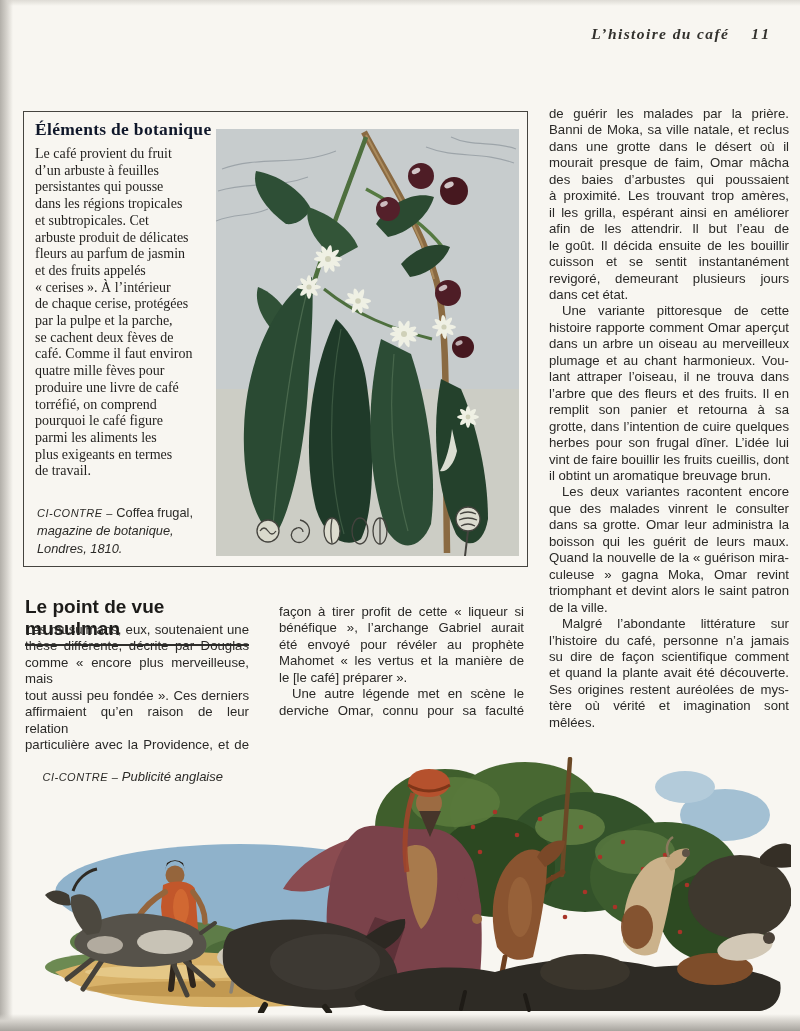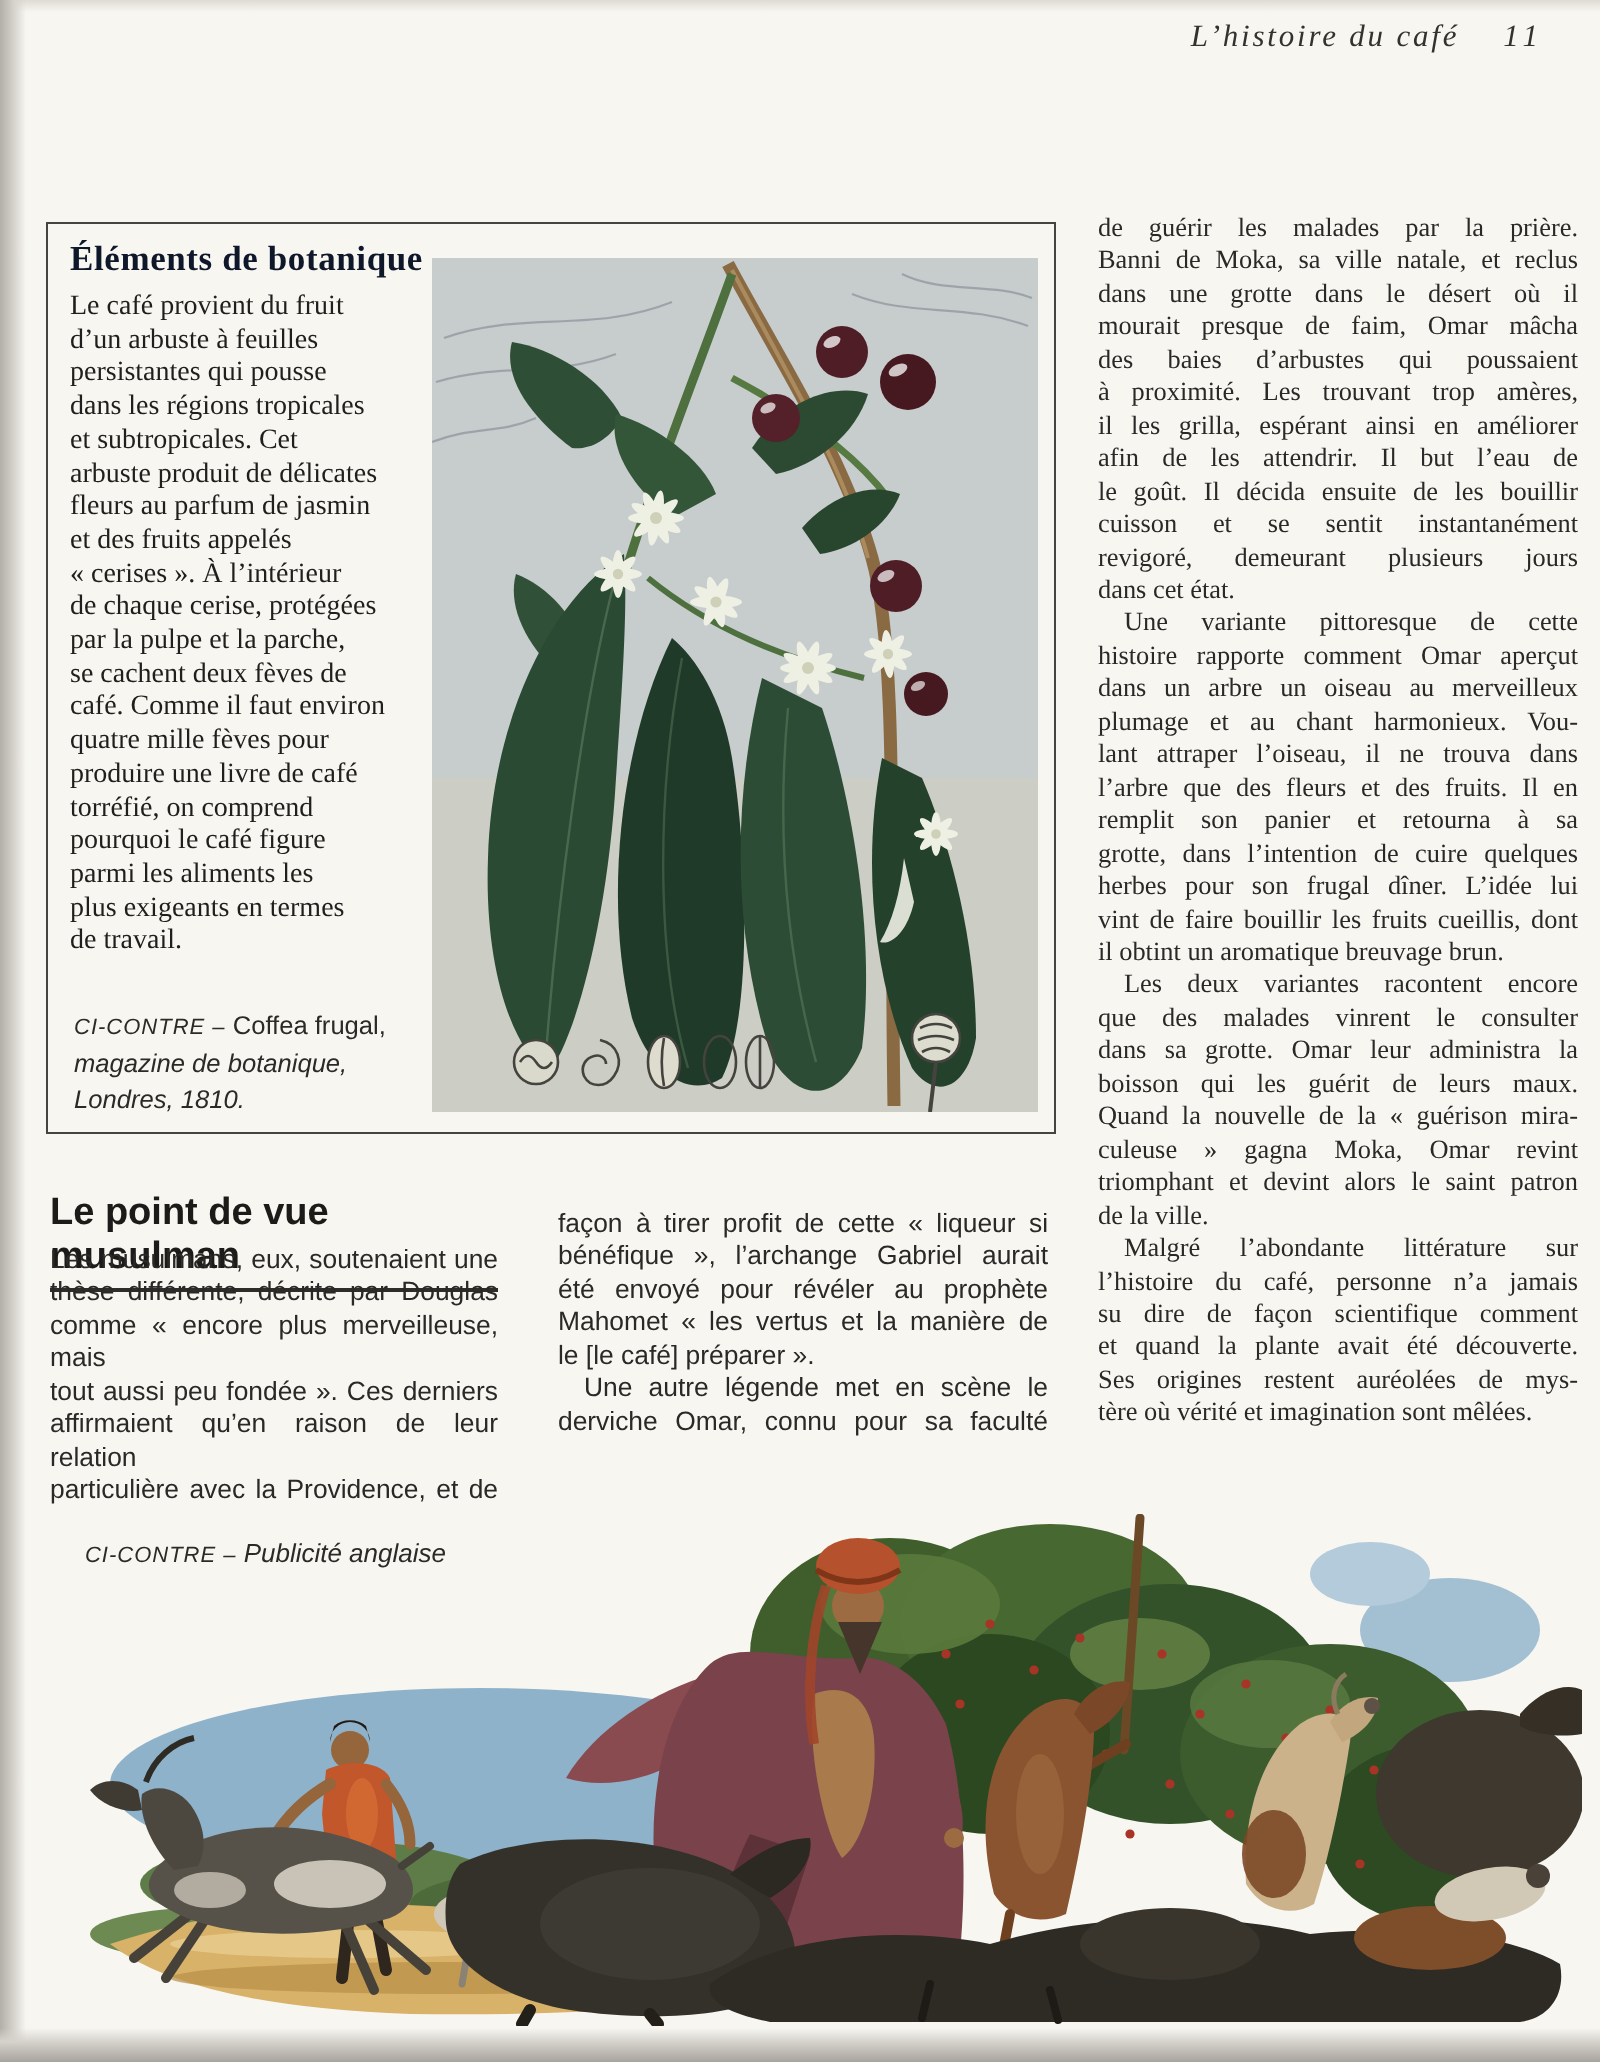--- a/index.html
+++ b/index.html
@@ -9,23 +9,23 @@
     font-family:"Liberation Sans", sans-serif; color:#262626;
   }
   .edge-left   { position:absolute; left:0; top:0; width:13px; height:100%;
                  background:linear-gradient(to right,#b2afa9,#d7d4ce 55%,rgba(248,246,241,0)); }
   .edge-bottom { position:absolute; left:0; bottom:0; width:100%; height:17px;
                  background:linear-gradient(to top,#a7a49e,#d6d3cd 60%,rgba(248,246,241,0)); }
   .edge-top    { position:absolute; left:0; top:0; width:100%; height:6px;
                  background:linear-gradient(to bottom,#dedbd5,rgba(248,246,241,0)); }
 
   .running-head {
-    position:absolute; top:10px; right:28px;
+    position:absolute; top:25px; right:28px;
     font-family:"Liberation Serif", serif; font-style:italic;
-    font-size:15.5px; letter-spacing:1.4px; color:#33322e;
+    font-size:15.5px; letter-spacing:1.4px; color:#33322e;font-weight:bold;
   }
   .running-head .pagenum { margin-left:22px; letter-spacing:3px; }
 
   
   .botany-box {
     position:absolute; left:23px; top:111px; width:505px; height:456px;
     border:1.5px solid #45443f; box-sizing:border-box;
   }
   .box-heading {
     position:absolute; left:11px; top:7px;
@@ -50,21 +50,21 @@
     position:absolute; left:25px; top:596px; width:224px;
     font-weight:bold; font-size:19px; color:#1c1b19;
     border-bottom:2px solid #2e2d2a; padding-bottom:4px; box-sizing:content-box;
   }
   .col { position:absolute; font-size:13.2px; line-height:16.45px; color:#2a2927; }
   .col div    { text-align:justify; text-align-last:justify; }
   .col div.pe { text-align-last:left; }
   .col div.pi { text-indent:13px; }
   .col1 { left:25px;  top:622px; width:224px; }
   .col2 { left:279px; top:604px; width:245px; }
-  .col3 { left:549px; top:106px; width:240px;font-family:Liberation Serif, serif; }
+  .col3 { left:549px; top:106px; width:240px; }
 
   
   .bottom-caption {
     position:absolute; left:23px; top:766px; width:200px;
     font-style:italic; font-size:13px; line-height:21.6px; color:#2b2a27; z-index:3;text-align:right;
   }
   .bottom-scene { position:absolute; left:25px; top:757px; width:766px; height:256px; z-index:1; }
 </style>
 </head>
 <body>

